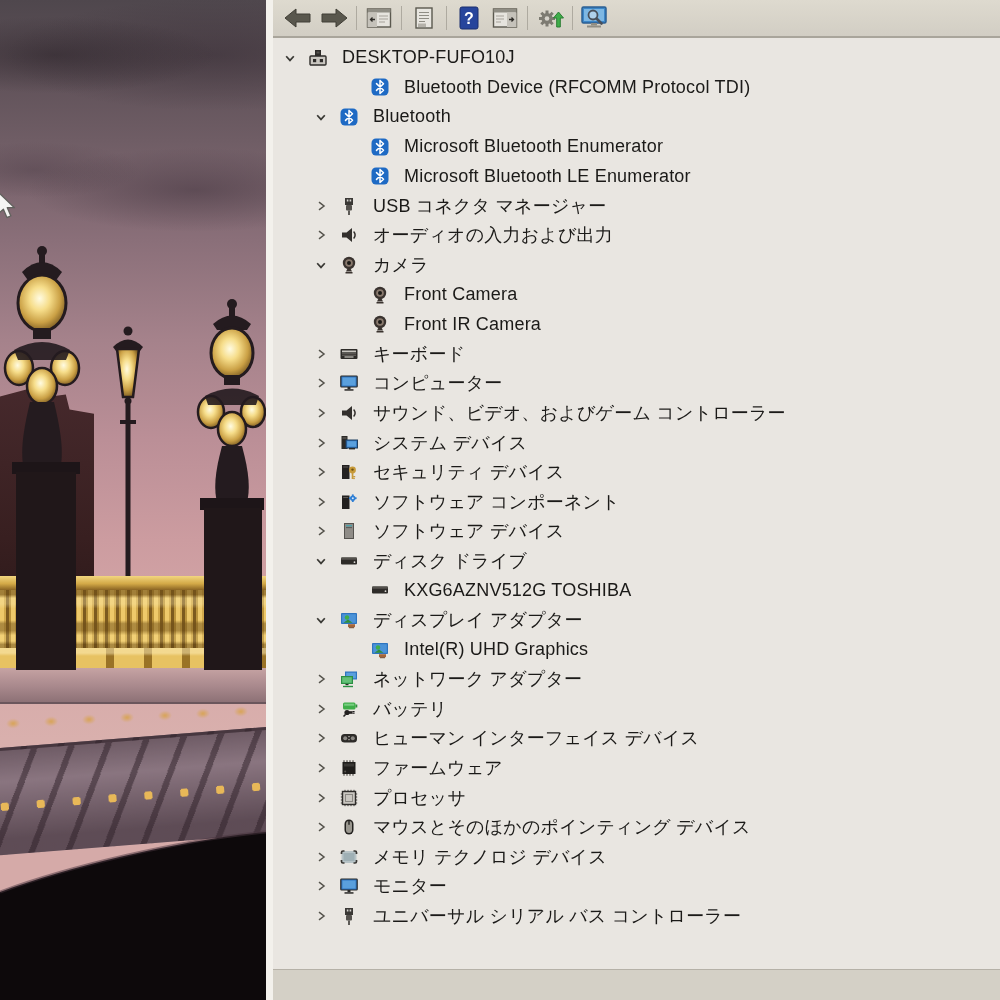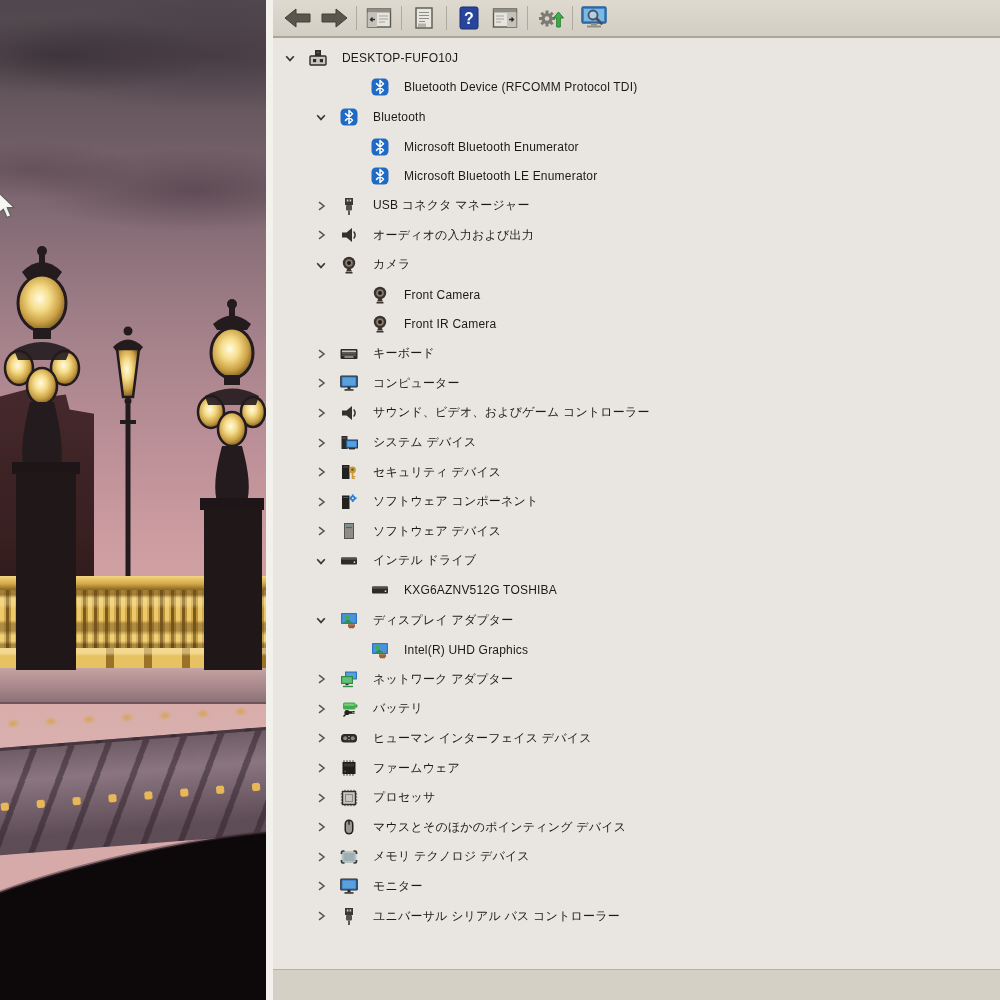--- a/index.html
+++ b/index.html
@@ -56,21 +56,21 @@
     width:36px;height:30px;flex:none;}
   .tbtn svg{display:block;}
   .tsep{width:1px;height:24px;background:#aeaaa0;margin:0 4px;flex:none;}
   #content{position:absolute;top:38px;bottom:30px;left:0;right:0;overflow:hidden;}
   #tree{padding-top:5px;}
   .row{display:flex;align-items:center;height:29.6px;}
   .expander{width:14px;height:14px;margin-right:11px;flex:none;}
   .expander svg{display:block;}
   .ticon{width:20px;height:20px;margin-right:14px;flex:none;}
   .ticon svg{display:block;width:20px;height:20px;}
-  .tlabel{font-size:12px;color:#1b1a18;white-space:nowrap;letter-spacing:.2px;}
+  .tlabel{font-size:18px;color:#1b1a18;white-space:nowrap;letter-spacing:.2px;}
   #statusbar{position:absolute;bottom:0;left:0;right:0;height:30px;
     background:#d4d0c6;border-top:1px solid #b5b1a7;}
 </style>
 </head>
 <body>
 
 <div id="screen">
 
   <div id="wallpaper">
     <div class="sky"></div>
@@ -490,21 +490,21 @@
                 <path d="M3.2 5.2 L7 9.4 L10.8 5.2" stroke="#3a3934" stroke-width="1.7" fill="none"></path>
               </svg>
             </span>
             <span class="ticon">
               <svg viewBox="0 0 20 20">
                 <rect x="2" y="6.5" width="16" height="7" rx="1" fill="#2d2b28"></rect>
                 <rect x="2" y="6.5" width="16" height="2.2" rx="1" fill="#55524d"></rect>
                 <circle cx="15.5" cy="11.2" r="0.9" fill="#d8d6d2"></circle>
               </svg>
             </span>
-            <span class="tlabel">インテル ドライブ</span>
+            <span class="tlabel">ディスク ドライブ</span>
           </div>
           <div class="row" style="padding-left: 72px; text-align: center;">
             <span class="expander"></span>
             <span class="ticon">
               <svg viewBox="0 0 20 20">
                 <rect x="2" y="6.5" width="16" height="7" rx="1" fill="#2d2b28"></rect>
                 <rect x="2" y="6.5" width="16" height="2.2" rx="1" fill="#55524d"></rect>
                 <circle cx="15.5" cy="11.2" r="0.9" fill="#d8d6d2"></circle>
               </svg>
             </span>

